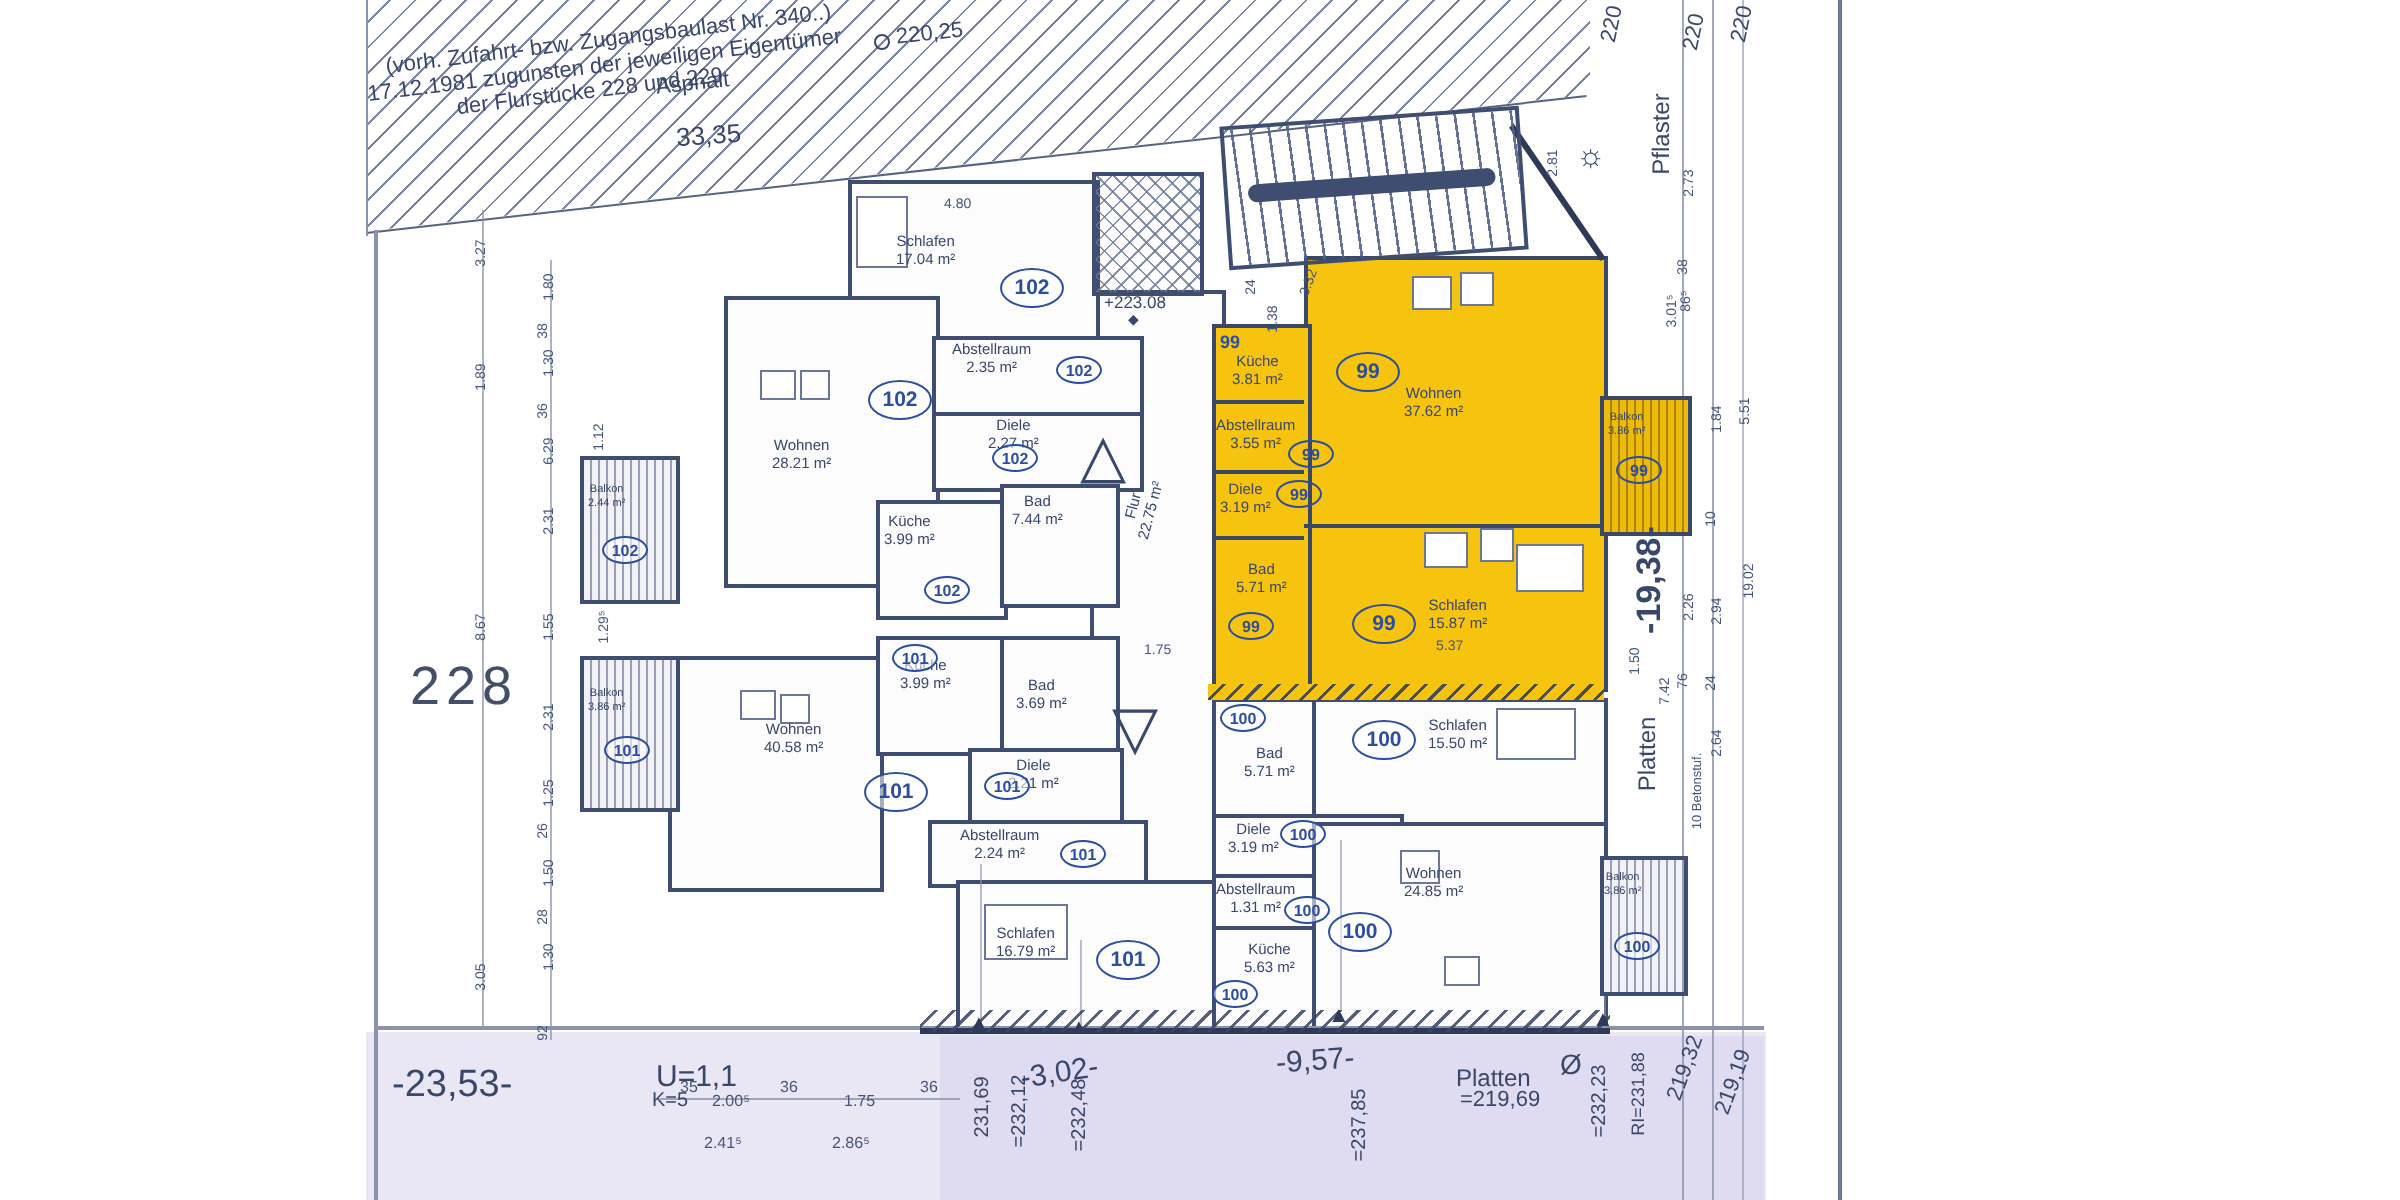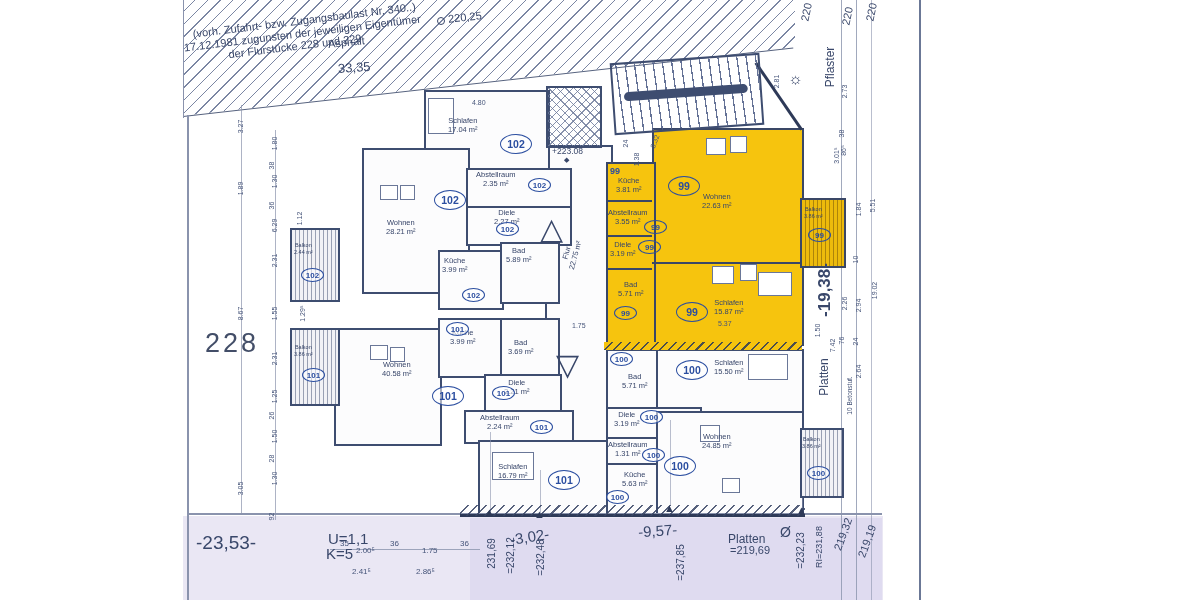--- a/index.html
+++ b/index.html
@@ -114,21 +114,21 @@
     <span>28.21 m²</span>
   </div>
 <div class="circ big" style="left:434px;top:190px">102</div>
 <div class="rlab" style="left:442px;top:256px">
     <span>Küche</span>
     <span>3.99 m²</span>
   </div>
 <div class="circ sm" style="left:462px;top:288px">102</div>
 <div class="rlab" style="left:506px;top:246px">
     <span>Bad</span>
-    <span>5.89 m²</span>
+    <span>7.44 m²</span>
   </div>
 <div class="rlab" style="left:294px;top:242px;font-size:5.5px;line-height:6.5px">
     <span>Balkon</span>
     <span>2.44 m²</span>
   </div>
 <div class="circ sm" style="left:301px;top:268px">102</div>
 
 <div class="room" style="left:334px;top:328px;width:104px;height:114px"></div>
 <div class="room" style="left:438px;top:318px;width:62px;height:56px"></div>
 <div class="room" style="left:500px;top:318px;width:56px;height:56px"></div>
@@ -182,21 +182,21 @@
 <div class="hline" style="left:652px;top:262px;width:148px;height:1.5px;background:#3a4766;z-index:10"></div>
 
 <div class="txt" style="left:610px;top:166px;font-size:9px;font-weight:bold;color:#2b4ea0;z-index:31">99</div>
 <div class="rlab" style="left:616px;top:176px">
     <span>Küche</span>
     <span>3.81 m²</span>
   </div>
 <div class="circ big ony" style="left:668px;top:176px">99</div>
 <div class="rlab" style="left:702px;top:192px">
     <span>Wohnen</span>
-    <span>22.63 m²</span>
+    <span>37.62 m²</span>
   </div>
 <div class="rlab" style="left:608px;top:208px">
     <span>Abstellraum</span>
     <span>3.55 m²</span>
   </div>
 <div class="circ sm ony" style="left:644px;top:220px">99</div>
 <div class="rlab" style="left:610px;top:240px">
     <span>Diele</span>
     <span>3.19 m²</span>
   </div>
@@ -319,21 +319,21 @@
 <div class="dim v" style="left:866px;top:202px">5.51</div>
 <div class="dim v" style="left:866px;top:287px">19.02</div>
 <div class="dim v" style="left:828px;top:152px">3.01⁵</div>
 <div class="dim v" style="left:811px;top:327px">1.50</div>
 
 <div class="abs" style="left:460px;top:505px;width:345px;height:11px;z-index:9;background:repeating-linear-gradient(135deg,rgba(58,70,102,0) 0 5px,rgba(58,70,102,.85) 5px 6.5px)"></div>
 <div class="wall" style="left:460px;top:514px;width:345px;height:3px"></div>
 
 <div class="txt" style="left:196px;top:532px;font-size:19px">-23,53-</div>
 <div class="txt" style="left:328px;top:530px;font-size:15px">U=1,1</div>
-<div class="txt" style="left:326px;top:545px;font-size:15px">K=5</div>
+<div class="txt" style="left:326px;top:545px;font-size:10px">K=5</div>
 <div class="hline" style="left:330px;top:549px;width:150px;height:1px;opacity:.8"></div>
 <div class="dim" style="left:340px;top:539px;font-size:8px">35</div>
 <div class="dim" style="left:356px;top:546px;font-size:8px">2.00⁵</div>
 <div class="dim" style="left:390px;top:539px;font-size:8px">36</div>
 <div class="dim" style="left:422px;top:546px;font-size:8px">1.75</div>
 <div class="dim" style="left:460px;top:539px;font-size:8px">36</div>
 <div class="dim" style="left:352px;top:567px;font-size:8px">2.41⁵</div>
 <div class="dim" style="left:416px;top:567px;font-size:8px">2.86⁵</div>
 
 <div class="txt v" style="left:476px;top:548px;font-size:10px">231,69</div>

